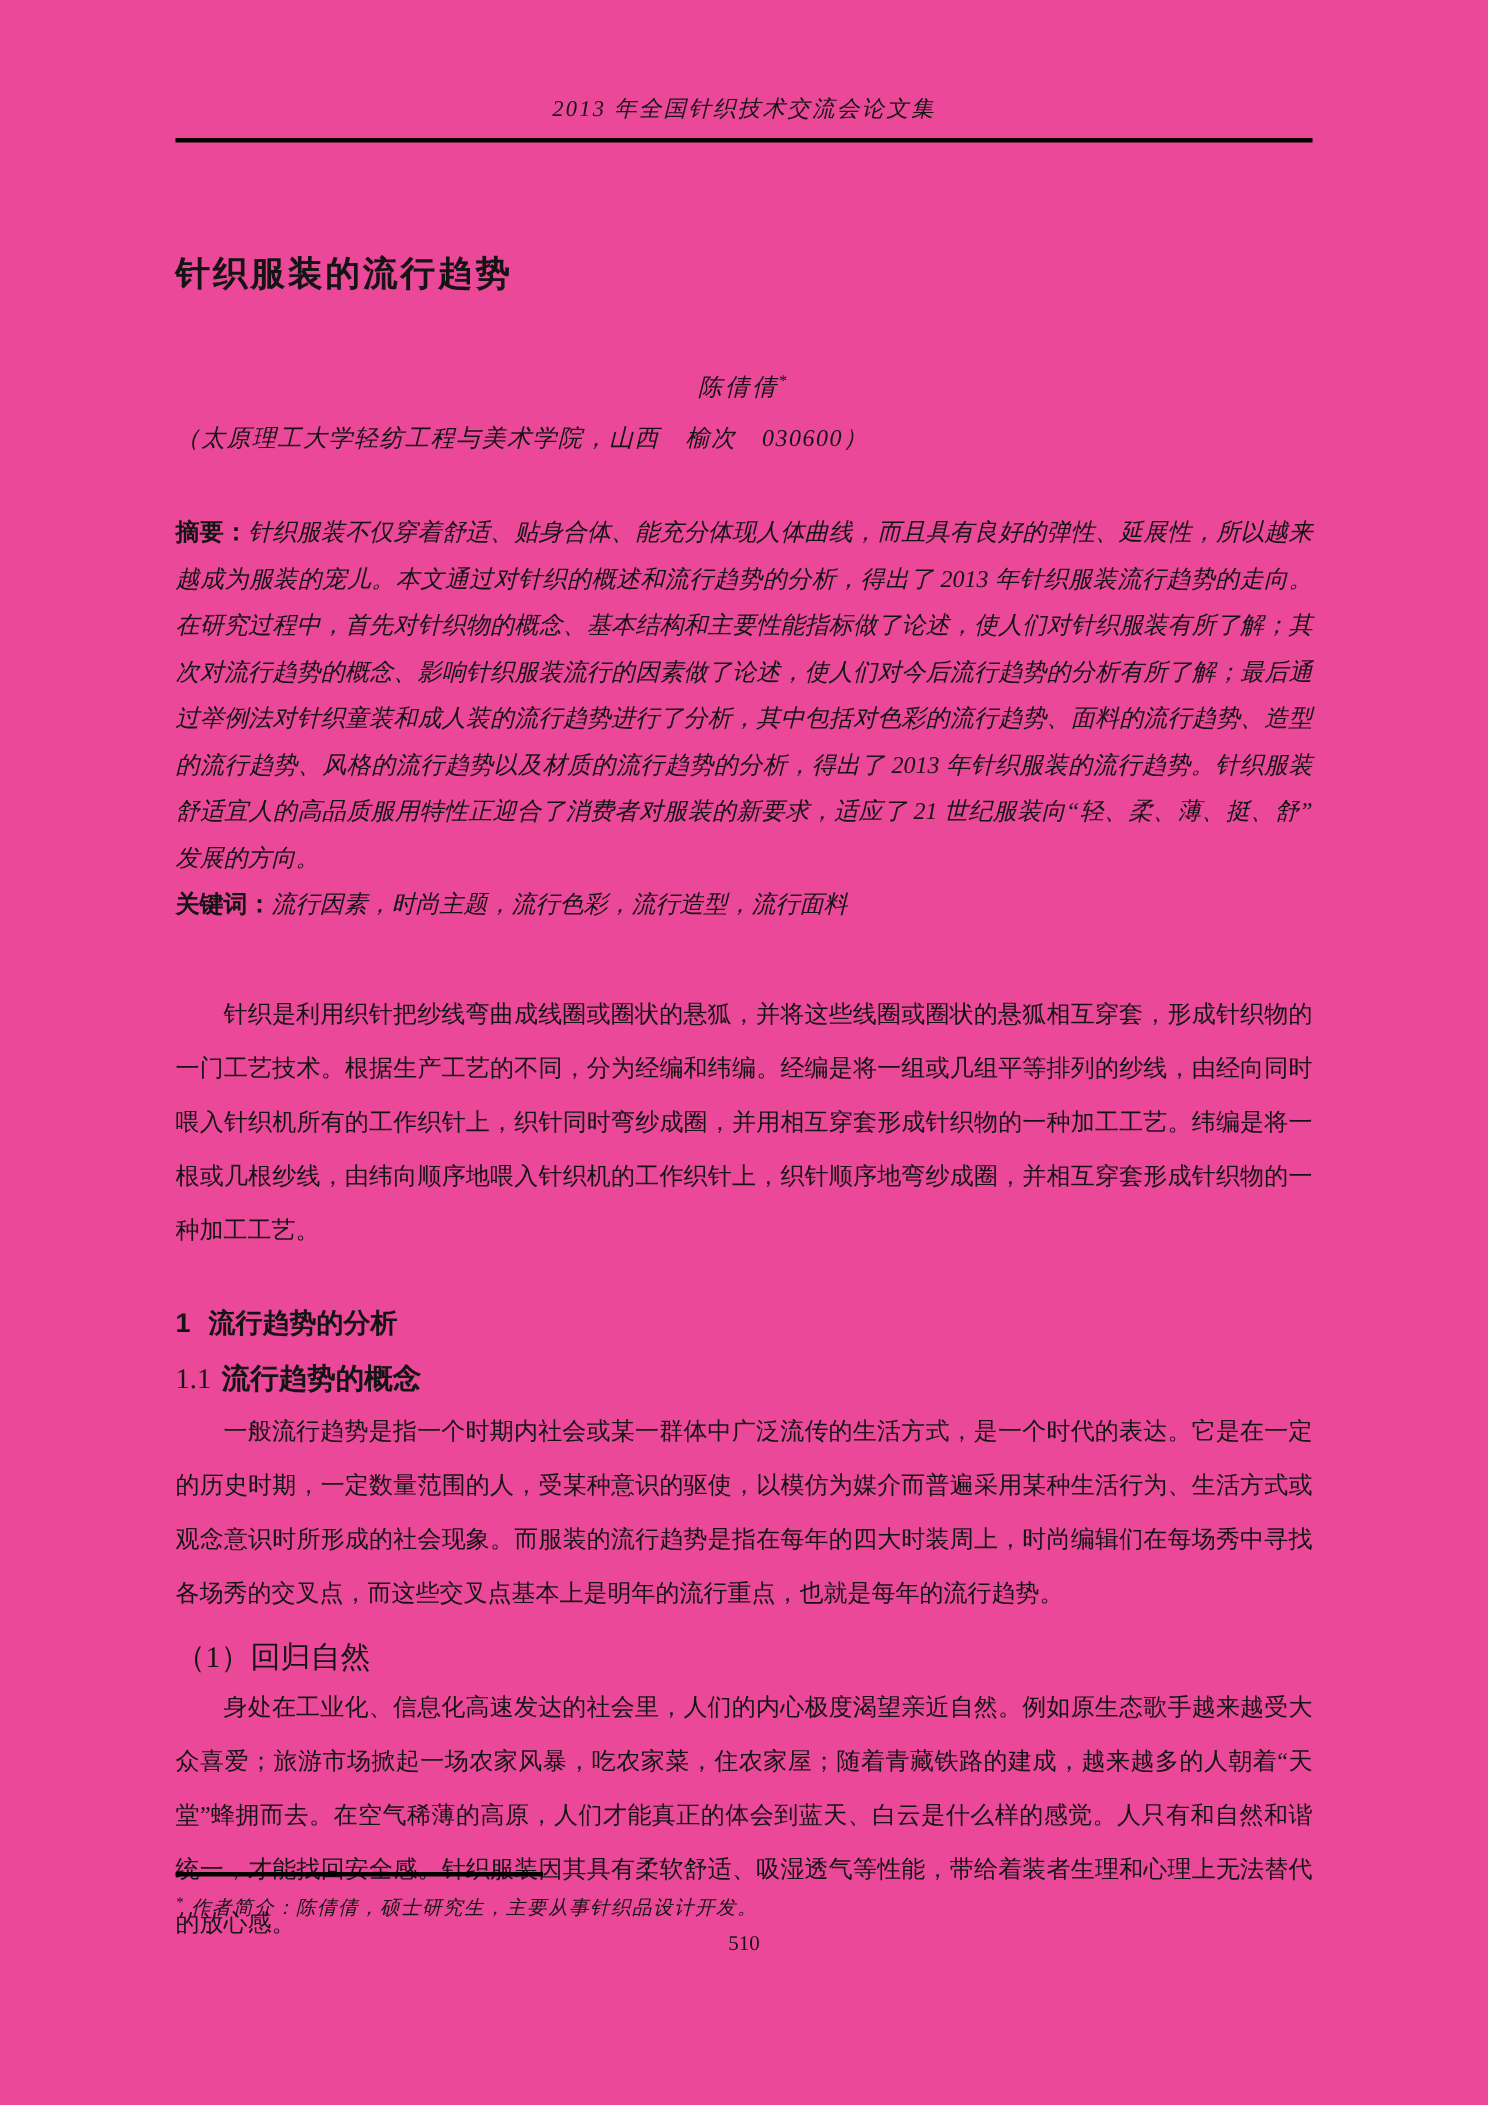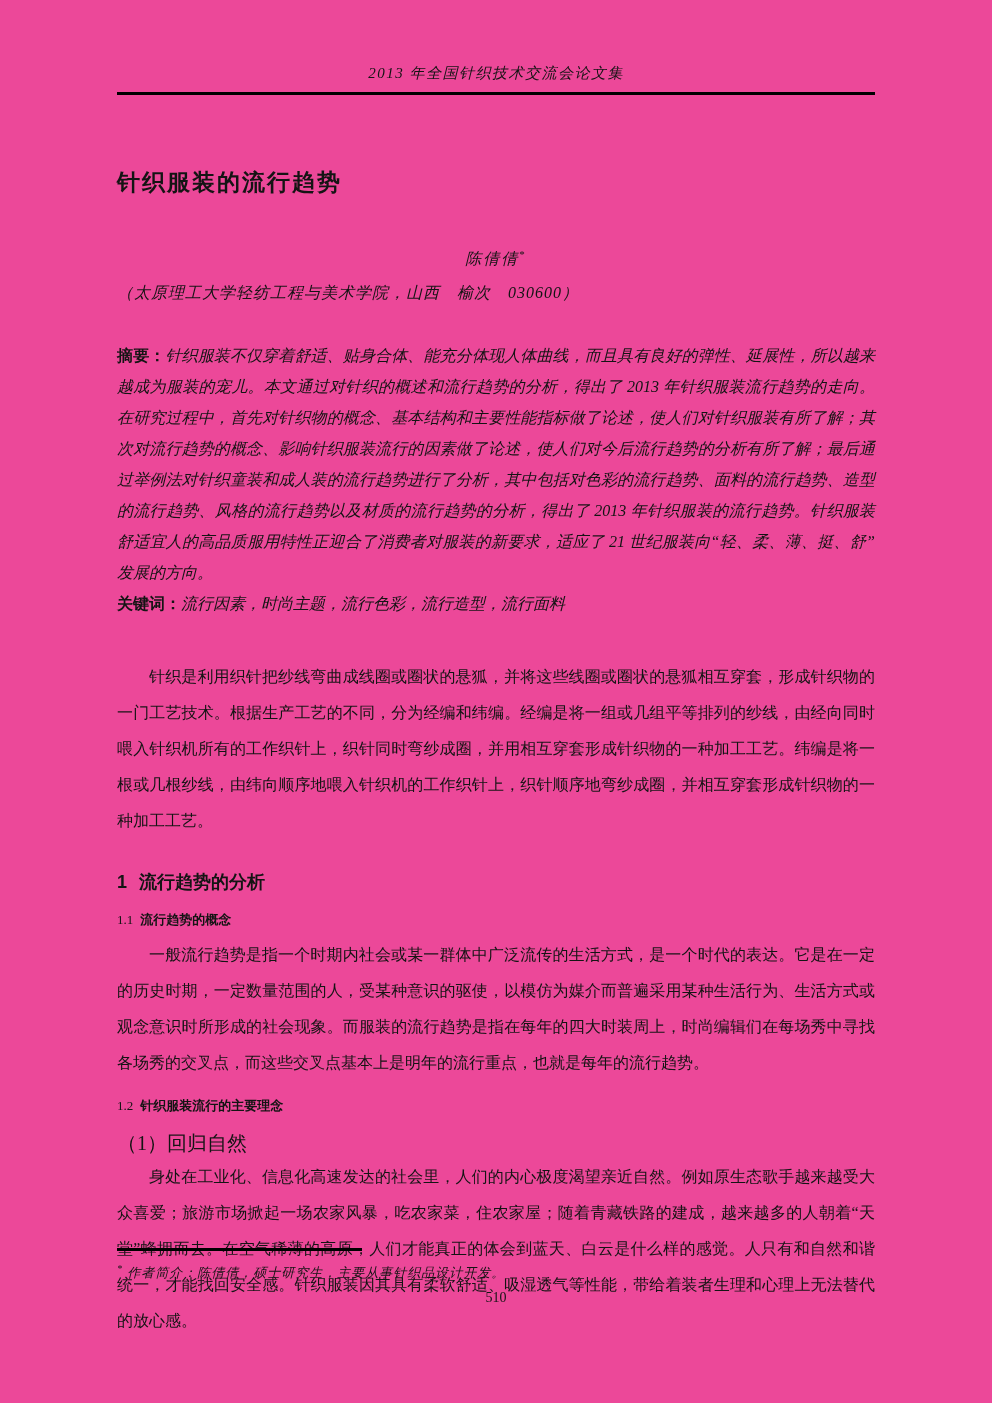--- a/index.html
+++ b/index.html
@@ -88,21 +88,21 @@
   .sec-h1 {
     margin: 30px 0 0 0;
     font-size: 18px;
     line-height: 26px;
     font-weight: bold;
     font-family: "Liberation Sans", "DejaVu Sans", sans-serif;
   }
   .sec-h1 .sec-num { margin-right: 12px; }
   .sec-h2 {
     margin: 12px 0 0 0;
-    font-size: 13px;
+    font-size: 19px;
     line-height: 26px;
     font-weight: bold;
     font-family: "Liberation Sans", "DejaVu Sans", sans-serif;
   }
   .sec-h2 .sec-num {
     margin-right: 7px;
     font-weight: normal;
     font-family: "Liberation Serif", "DejaVu Serif", serif;
   }
   .item-heading {
@@ -161,21 +161,20 @@
     </div>
 
     <p class="body-para intro-para">针织是利用织针把纱线弯曲成线圈或圈状的悬狐，并将这些线圈或圈状的悬狐相互穿套，形成针织物的一门工艺技术。根据生产工艺的不同，分为经编和纬编。经编是将一组或几组平等排列的纱线，由经向同时喂入针织机所有的工作织针上，织针同时弯纱成圈，并用相互穿套形成针织物的一种加工工艺。纬编是将一根或几根纱线，由纬向顺序地喂入针织机的工作织针上，织针顺序地弯纱成圈，并相互穿套形成针织物的一种加工工艺。</p>
 
     <h2 class="sec-h1"><span class="sec-num">1</span><span>流行趋势的分析</span></h2>
 
     <h3 class="sec-h2"><span class="sec-num">1.1</span><span>流行趋势的概念</span></h3>
 
     <p class="body-para after-h">一般流行趋势是指一个时期内社会或某一群体中广泛流传的生活方式，是一个时代的表达。它是在一定的历史时期，一定数量范围的人，受某种意识的驱使，以模仿为媒介而普遍采用某种生活行为、生活方式或观念意识时所形成的社会现象。而服装的流行趋势是指在每年的四大时装周上，时尚编辑们在每场秀中寻找各场秀的交叉点，而这些交叉点基本上是明年的流行重点，也就是每年的流行趋势。</p>
 
-    <h3 class="sec-h2"><span class="sec-num">1.2</span><span>针织服装流行的主要理念</span></h3>
 
     <div class="item-heading"><span>（1）</span><span>回归自然</span></div>
 
     <p class="body-para">身处在工业化、信息化高速发达的社会里，人们的内心极度渴望亲近自然。例如原生态歌手越来越受大众喜爱；旅游市场掀起一场农家风暴，吃农家菜，住农家屋；随着青藏铁路的建成，越来越多的人朝着“天堂”蜂拥而去。在空气稀薄的高原，人们才能真正的体会到蓝天、白云是什么样的感觉。人只有和自然和谐统一，才能找回安全感。针织服装因其具有柔软舒适、吸湿透气等性能，带给着装者生理和心理上无法替代的放心感。</p>
 
   </div>
 
   <div class="footer-area">
     <hr class="footnote-separator">
     <div class="footnote-line"><sup>*</sup> <span>作者简介：陈倩倩，硕士研究生，主要从事针织品设计开发。</span></div>

